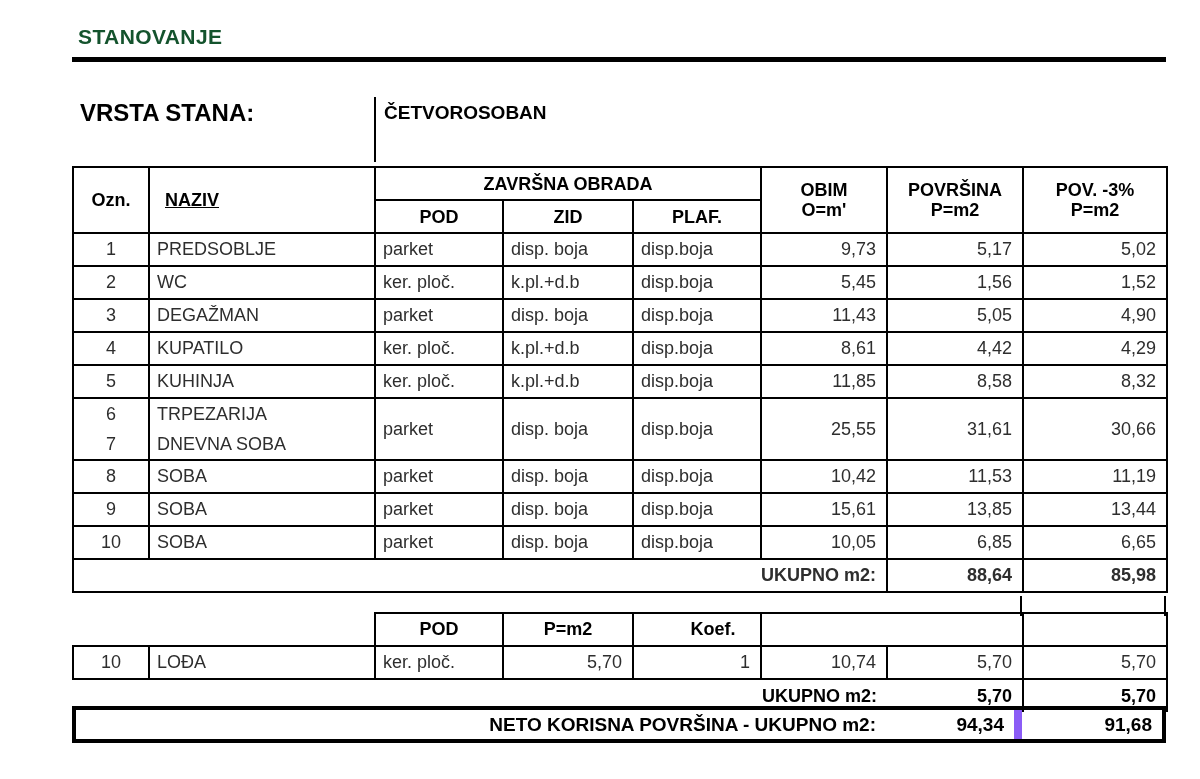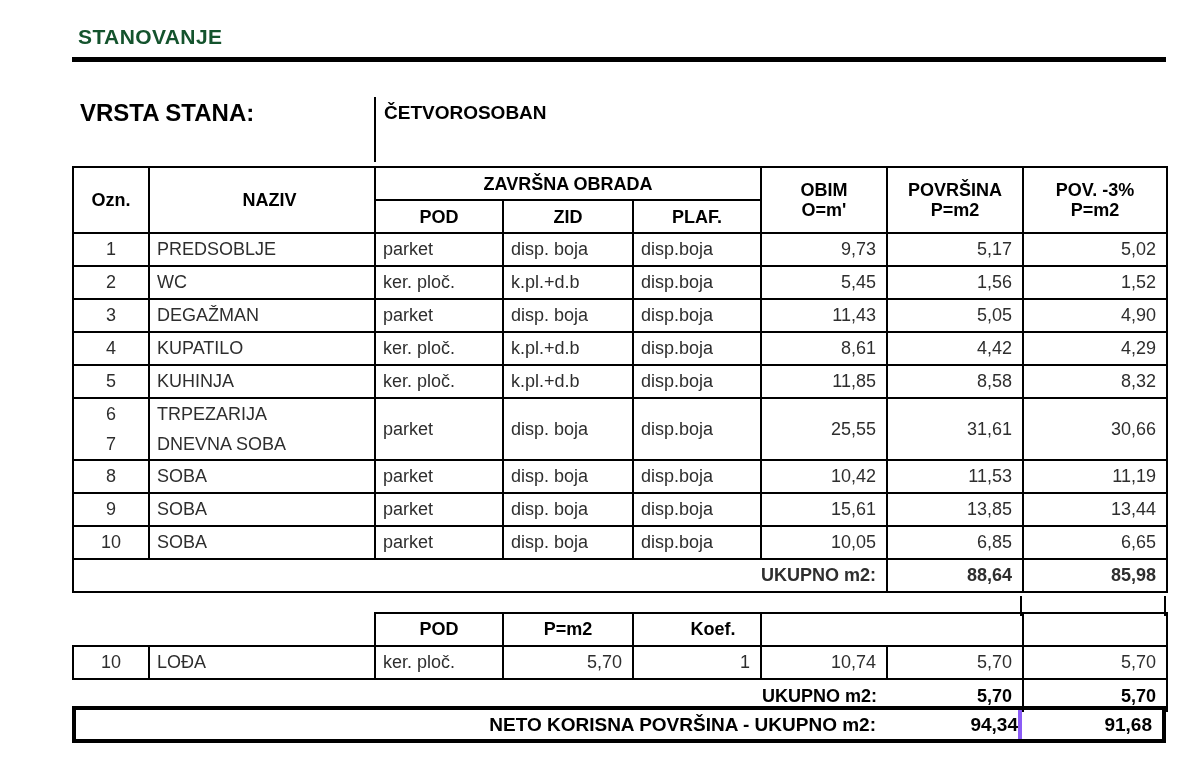--- a/index.html
+++ b/index.html
@@ -27,21 +27,21 @@
 
   
   table { border-collapse: collapse; table-layout: fixed; }
   #main-table { left: 72px; top: 166px; width: 1094px; }
   #main-table th, #main-table td { border: 2px solid #000; overflow: hidden; }
   #main-table th {
     font-size: 18px; font-weight: bold; text-align: center; color: #000;
     height: 33px; line-height: 20px;
   }
   th.two-line { line-height: 22px; border-radius: 6px; }
-  #main-table th.naziv-h { text-align: center; padding-left: 15px; }
+  #main-table th.naziv-h { text-align: left; padding-left: 15px; text-decoration: underline; }
   #main-table td { font-size: 18px; color: #2e2e2e; height: 33px; }
   td.ozn { text-align: center; }
   td.txt { text-align: left; padding-left: 7px; }
   td.num { text-align: right; padding-right: 10px; }
   tr.body-bottom td, th.hdr-bottom { border-bottom: 3px solid #000; }
   .stack span { display: block; line-height: 30px; }
   tr.merged td { height: 66px; }
   tr.ukupno td { border-top: 3px solid #000; height: 36px; font-weight: bold; color: #000; }
   tr.ukupno td.lbl { text-align: right; padding-right: 10px; }
 
@@ -61,21 +61,21 @@
   tr.ukupno2 td { height: 28px; font-weight: bold; color: #000; }
   tr.ukupno2 td.lbl { text-align: right; padding-right: 10px; }
 
   
   #neto-bar {
     left: 72px; top: 706px; width: 1094px; height: 37px;
     border: 4px solid #000; display: flex; align-items: center;
     font-weight: bold; font-size: 19px;
   }
   #neto-bar .n-label { width: 810px; text-align: right; padding-right: 10px; }
-  #neto-bar .n-v1 { width: 136px; text-align: right; border-right: 4px solid #8b5cf6; height: 29px; line-height: 29px; }
+  #neto-bar .n-v1 { width: 136px; text-align: right; padding-right: 10px; border-right: 8px solid #8b5cf6; height: 29px; line-height: 29px; }
   #neto-bar .n-v2 { flex: 1; text-align: right; padding-right: 10px; }
 </style>
 </head>
 <body>
 
 <div class="abs" id="title">STANOVANJE</div>
 <div class="abs" id="title-rule"></div>
 
 <div class="abs" id="info">
   <div class="info-row">

